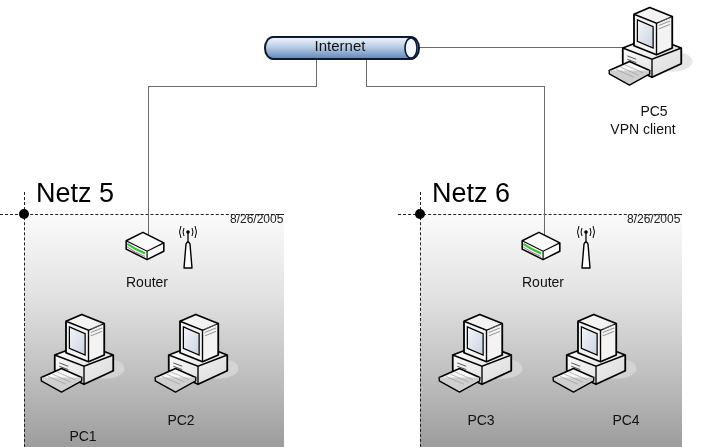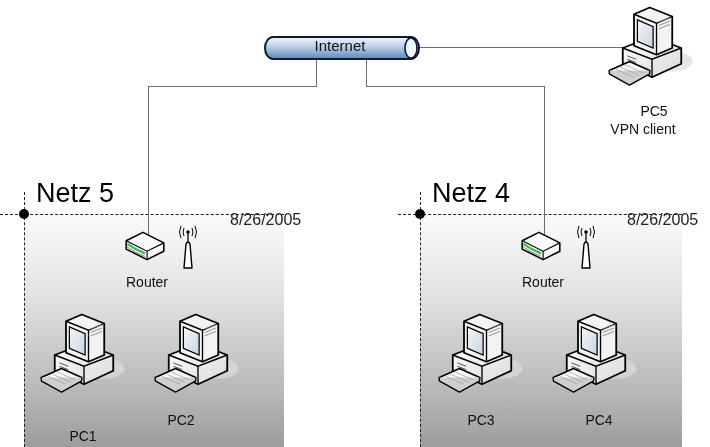--- a/index.html
+++ b/index.html
@@ -4,21 +4,21 @@
 <style>
   html, body { margin:0; padding:0; background:#ffffff; }
   body { width:710px; height:447px; position:relative; overflow:hidden;
          font-family:"Liberation Sans", sans-serif; color:#000; }
   .panel { position:absolute; top:214px; height:233px;
            background:linear-gradient(to bottom, #fbfbfb 0%, #e2e2e2 35%, #b9b9b9 75%, #9c9c9c 100%); }
   .hdash { position:absolute; height:0; border-top:1px dashed #222; }
   .vdash { position:absolute; width:0; border-left:1px dashed #222; }
   .dot { position:absolute; width:10px; height:10px; border-radius:50%; background:#000; }
   .net-title { position:absolute; font-size:27px; line-height:30px; }
-  .date { position:absolute; font-size:16px; line-height:11px; color:#222; }
+  .date { position:absolute; font-size:12px; line-height:11px; color:#222; }
   .label { position:absolute; font-size:14px; line-height:16px; text-align:center; color:#111; }
   .wire { position:absolute; background:#6b6b6b; }
   svg { position:absolute; overflow:visible; }
 </style>
 </head>
 <body>
 
 <svg width="0" height="0" style="position:absolute">
   <defs>
     <linearGradient id="pipeGrad" x1="0" y1="0" x2="0" y2="1">
@@ -75,21 +75,21 @@
 
 <div class="hdash" style="left:0; top:214px; width:284px;"></div>
 <div class="vdash" style="left:24px; top:192px; height:255px;"></div>
 <div class="dot" style="left:19px; top:209px;"></div>
 <div class="hdash" style="left:398px; top:214px; width:284px;"></div>
 <div class="vdash" style="left:420px; top:192px; height:255px;"></div>
 <div class="dot" style="left:415px; top:209px;"></div>
 
 <div class="net-title" style="left:36px; top:178px;">Netz 5</div>
 <div class="date" style="left:230px; top:214px;">8/26/2005</div>
-<div class="net-title" style="left:432px; top:178px;">Netz 4</div>
+<div class="net-title" style="left:432px; top:178px;">Netz 6</div>
 <div class="date" style="left:627px; top:214px;">8/26/2005</div>
 
 <div class="wire" style="left:316px; top:60px; width:1px; height:26px;"></div>
 <div class="wire" style="left:148px; top:86px; width:169px; height:1px;"></div>
 <div class="wire" style="left:148px; top:86px; width:1px; height:162px;"></div>
 
 <div class="wire" style="left:366px; top:60px; width:1px; height:26px;"></div>
 <div class="wire" style="left:366px; top:86px; width:179px; height:1px;"></div>
 <div class="wire" style="left:544px; top:86px; width:1px; height:160px;"></div>
 
@@ -132,13 +132,13 @@
   </svg>
 <div class="label" style="left:508px; top:274px; width:70px;">Router</div>
 
 <svg style="left:434px; top:310px;" width="96" height="90">
     <use href="#pc" width="96" height="90"></use>
   </svg>
 <div class="label" style="left:456px; top:412px; width:50px;">PC3</div>
 <svg style="left:548px; top:310px;" width="96" height="90">
     <use href="#pc" width="96" height="90"></use>
   </svg>
-<div class="label" style="left:574px; top:412px; width:50px;">PC4</div>
+<div class="label" style="left:601px; top:412px; width:50px;">PC4</div>
 
 </body></html>

